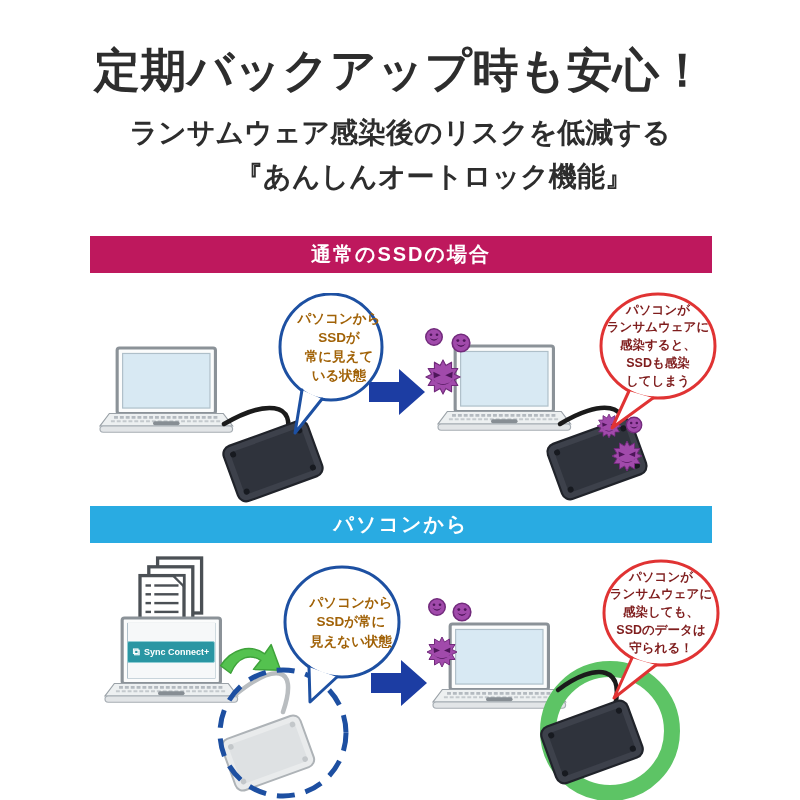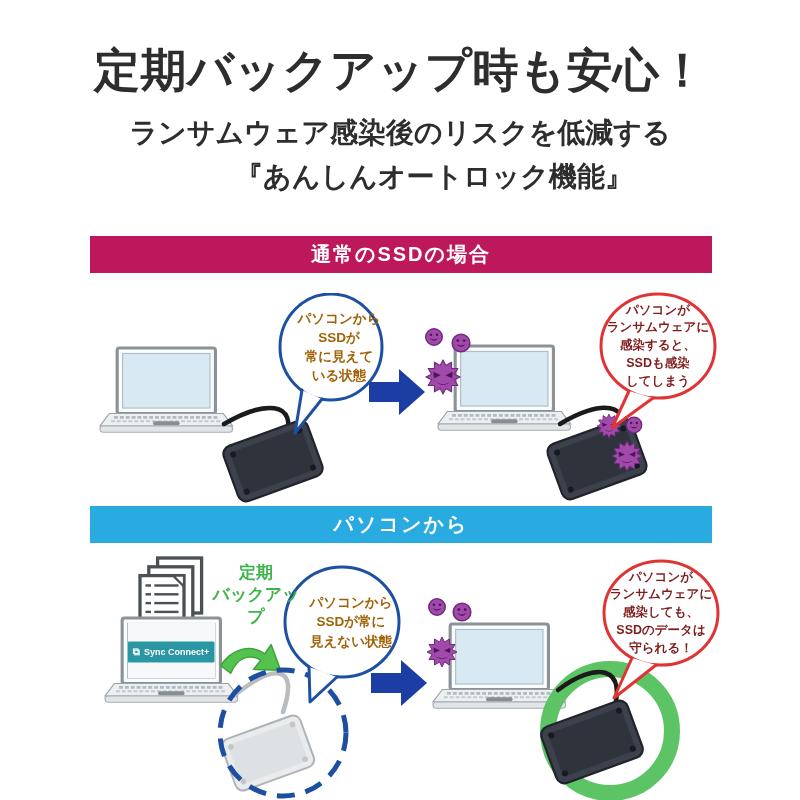--- a/index.html
+++ b/index.html
@@ -187,21 +187,19 @@
       <polygon points="32,102 56,109 14,142" fill="#ffffff"></polygon>
       <path d="M32,102 L14,142 L56,109" fill="none" stroke="#e03333" stroke-width="3" stroke-linecap="round" stroke-linejoin="round"></path>
     </svg>
     <div class="bubble-text red-b" style="left:6px;top:11px;width:110px;height:92px;font-size:12.5px;">パソコンが
 ランサムウェアに
 感染しても、
 SSDのデータは
 守られる！</div>
   </div>
 
-  <div class="abs backup-label">定期
-バックアップ</div>
 
   <div class="abs sync-banner">
     <span class="glyph">⧉</span>
     <span>Sync Connect+</span>
   </div>
 
 </div>
 
 </body></html>

